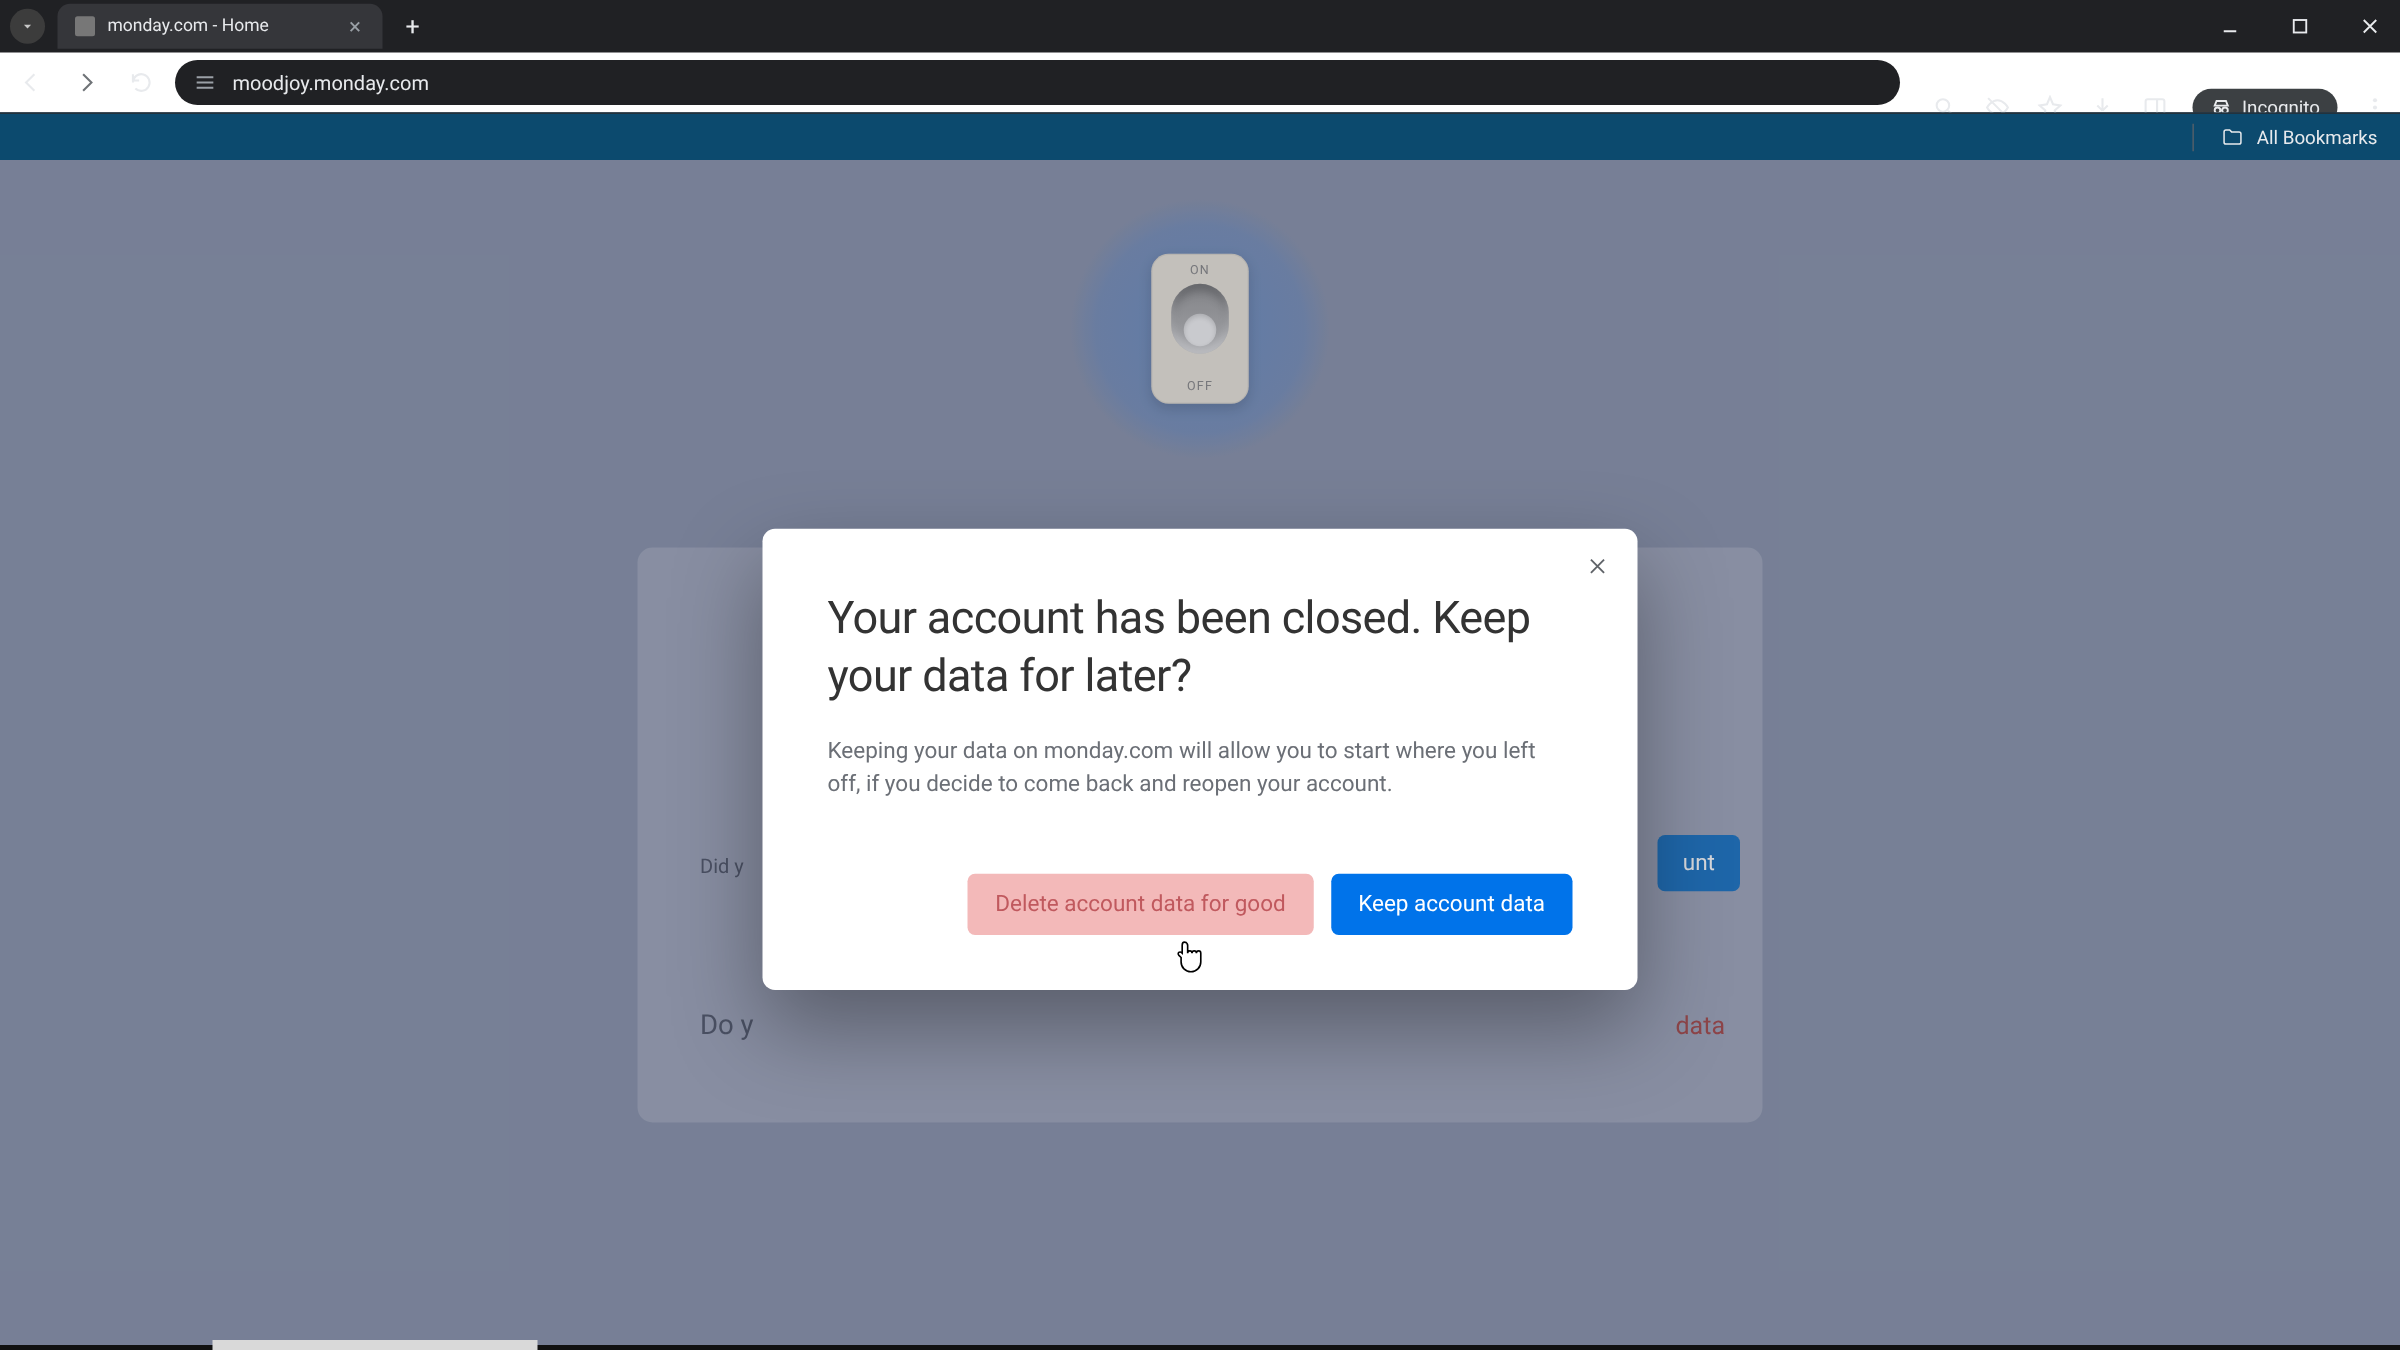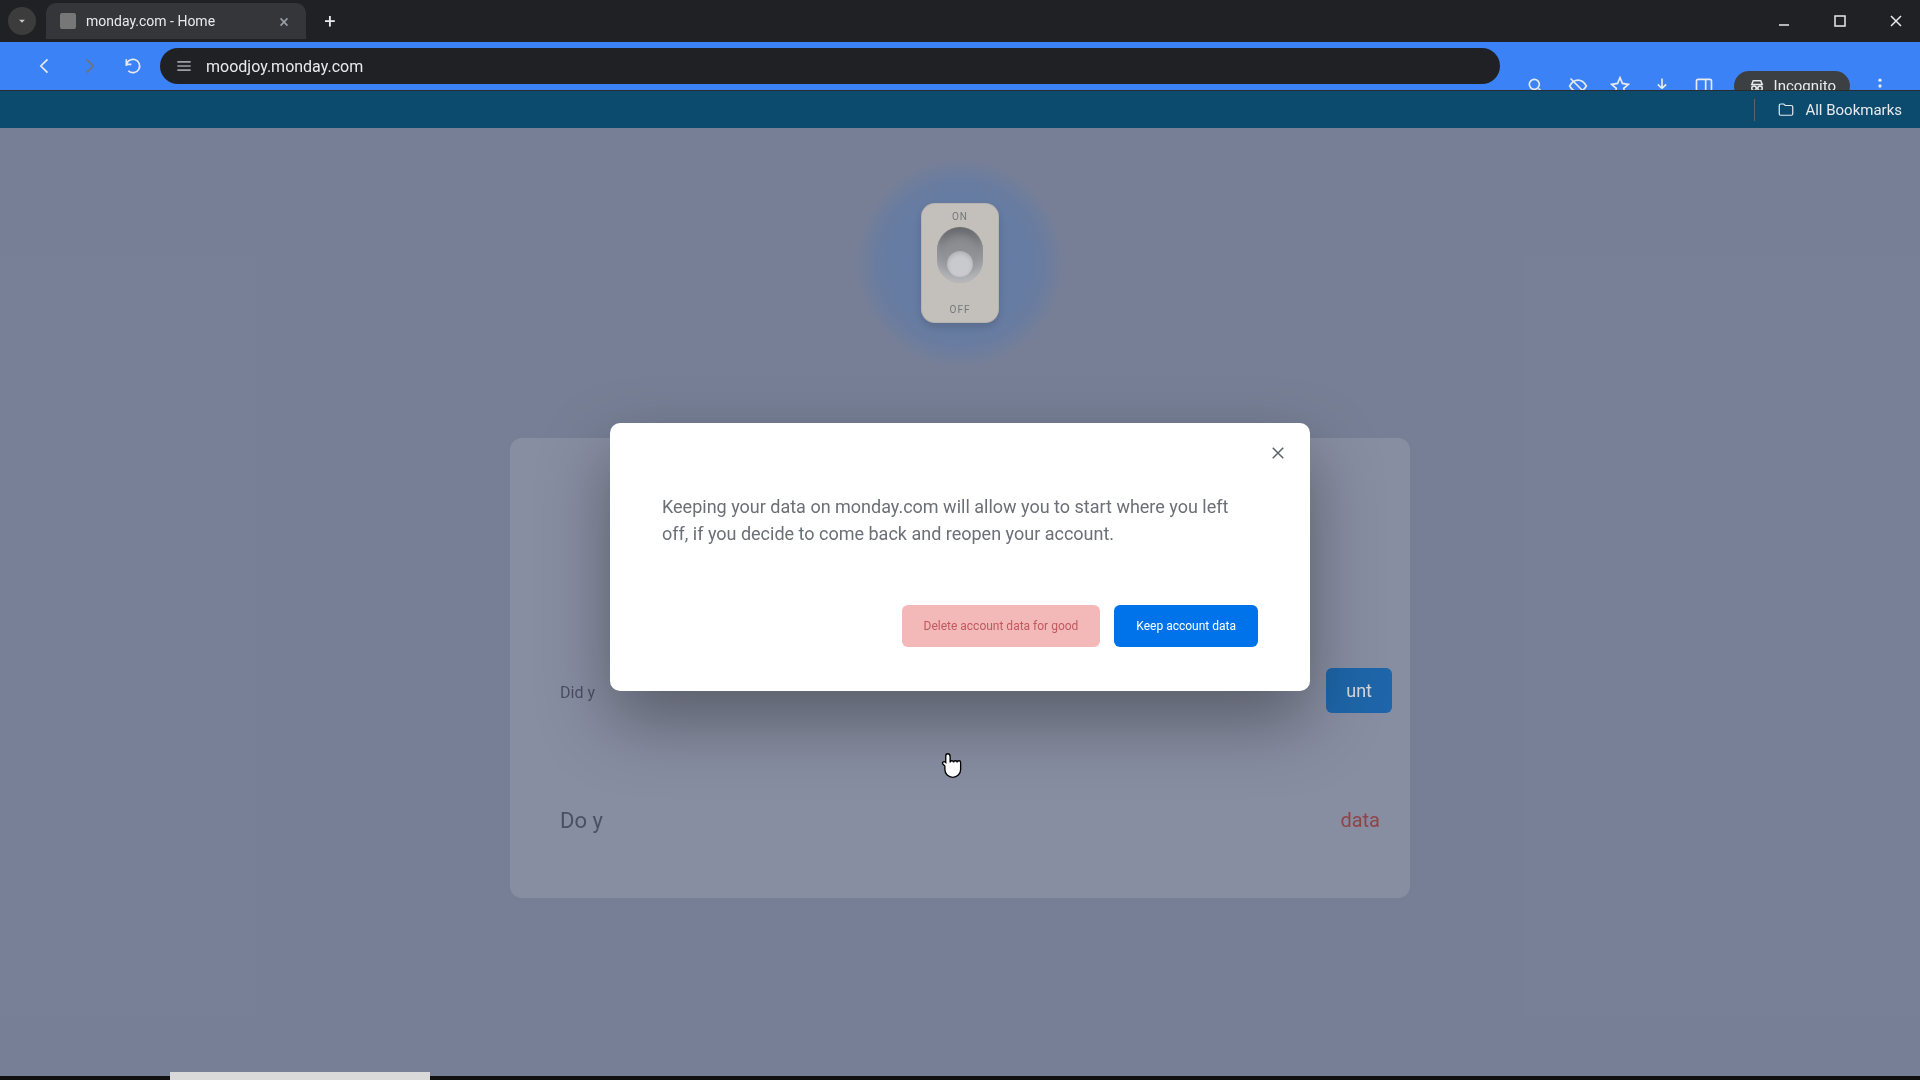--- a/index.html
+++ b/index.html
@@ -13,21 +13,21 @@
   .tab-dropdown svg { width:14px; height:14px; fill:#c7c7c7; }
   .tab { height: 36px; background: #35363a; border-radius: 10px 10px 0 0; display: flex; align-items: center; padding: 0 14px 0 14px; min-width: 260px; color: #e8eaed; font-size: 14px; gap:10px;justify-content:center; }
   .tab-favicon { width:16px; height:16px; background:#777; border-radius:2px; flex:none; }
   .tab-title { flex:1; white-space:nowrap; overflow:hidden; text-overflow:ellipsis; }
   .tab-close { width:16px; height:16px; display:flex; align-items:center; justify-content:center; color:#9aa0a6; font-size:18px; }
   .new-tab { width:28px; height:28px; display:flex; align-items:center; justify-content:center; color:#e8eaed; font-size:20px; margin-left:10px; }
   .window-ctrls { position:absolute; right:8px; top:0; height:42px; display:flex; align-items:center; gap:24px; color:#e8eaed; }
   .window-ctrls .wc { width:32px; height:32px; display:flex; align-items:center; justify-content:center; }
   .window-ctrls svg { width:14px; height:14px; stroke:#e8eaed; stroke-width:1.5; fill:none; }
 
-  .toolbar { height: 48px; background: #3b82f6; display:flex; align-items:center; padding: 0 28px; gap:10px; }
+  .toolbar { height: 48px; background: #ffffff; display:flex; align-items:center; padding: 0 8px; gap:10px; }
   .nav-btn { width:34px; height:34px; display:flex; align-items:center; justify-content:center; color:#e8eaed; border-radius:50%; }
   .nav-btn.disabled { color:#6f7377; }
   .nav-btn svg { width:20px; height:20px; fill:currentColor; }
   .addr-bar { flex:1; height:36px; background:#202124; border-radius:20px; display:flex; align-items:center; padding:0 14px; gap:12px; color:#e8eaed; font-size:16px; }
   .addr-bar .site-icon { width:20px; height:20px; display:flex; align-items:center; justify-content:center; color:#9aa0a6; }
   .addr-bar .url { color:#e8eaed; }
   .right-icons { display:flex; align-items:center; gap:18px; color:#e8eaed; padding-left:14px;margin-top:40px; }
   .right-icons .ic { width:24px; height:24px; display:flex; align-items:center; justify-content:center; }
   .right-icons svg { width:20px; height:20px; fill:#e8eaed; }
   .incognito-chip { display:flex; align-items:center; gap:8px; background:#3c4043; border-radius:20px; padding:6px 14px; color:#e8eaed; font-size:15px; }
@@ -55,21 +55,21 @@
   .bg-line2 { position:absolute; top:680px; left:560px; color:rgba(60,66,83,.75); font-size:22px; }
   .bg-link2 { position:absolute; top:680px; right:540px; color:#a74d4d; font-size:20px; }
 
   .overlay { position:absolute; inset:0; background:rgba(30,36,55,.18); }
 
   .modal { position:absolute; top:295px; left:50%; transform:translateX(-50%); width:700px; background:#fff; border-radius:10px; box-shadow:0 30px 70px rgba(0,0,0,.35); padding:48px 52px 44px 52px; }
   .modal-close { position:absolute; top:16px; right:18px; width:28px; height:28px; display:flex; align-items:center; justify-content:center; color:#5f6368; font-size:22px; cursor:pointer; }
   .modal-title { font-size:36px; font-weight:400; color:#333; line-height:1.3; letter-spacing:-0.5px; }
   .modal-body { margin-top:22px; font-size:18px; color:#6b6f76; line-height:1.5; max-width:590px; }
   .modal-actions { margin-top:58px; display:flex; justify-content:flex-end; gap:14px; }
-  .btn { border:none; font-size:12px; padding:14px 22px; border-radius:6px; cursor:pointer; font-family:inherit; }
+  .btn { border:none; font-size:18px; padding:14px 22px; border-radius:6px; cursor:pointer; font-family:inherit; }
   .btn-delete { background:#f3b9b9; color:#c0595e; }
   .btn-keep { background:#0073ea; color:#fff; }
 
   .cursor { position:absolute; top:624px; left:940px; width:22px; height:28px; pointer-events:none; }
   .cursor svg { width:22px; height:28px; }
 
   .taskbar-hint { position:absolute; left:0; bottom:0; height:4px; width:100%; background:#111; }
   .taskbar-hint::before { content:""; position:absolute; left:170px; bottom:0; width:260px; height:8px; background:#d9d9d9; }
 </style>
 </head>
@@ -205,20 +205,21 @@
   </div>
 
   <div class="overlay"></div>
 
   <div class="modal">
     <div class="modal-close">
       <svg viewBox="0 0 24 24" width="18" height="18">
           <path d="M5 5l14 14M19 5L5 19" stroke="#5f6368" stroke-width="2" fill="none"></path>
         </svg>
     </div>
+    <h1 class="modal-title">Your account has been closed. Keep your data for later?</h1>
     <p class="modal-body">Keeping your data on monday.com will allow you to start where you left off, if you decide to come back and reopen your account.</p>
     <div class="modal-actions">
       <button class="btn btn-delete">Delete account data for good</button>
       <button class="btn btn-keep">Keep account data</button>
     </div>
   </div>
 
   <div class="cursor">
     <svg viewBox="0 0 24 32">
         <path d="M8 2c3 0 3 3 3 3v7s0-2 2-2 2 2 2 2 0-2 2-2 2 2 2 2 0-2 2-2 2 2 2 2v8c0 5-4 9-9 9s-9-4-9-9v-4l-2-2c-1-1-1-3 1-3 1 0 2 1 2 1V5s0-3 2-3z" fill="#fff" stroke="#000" stroke-width="1.5"></path>

